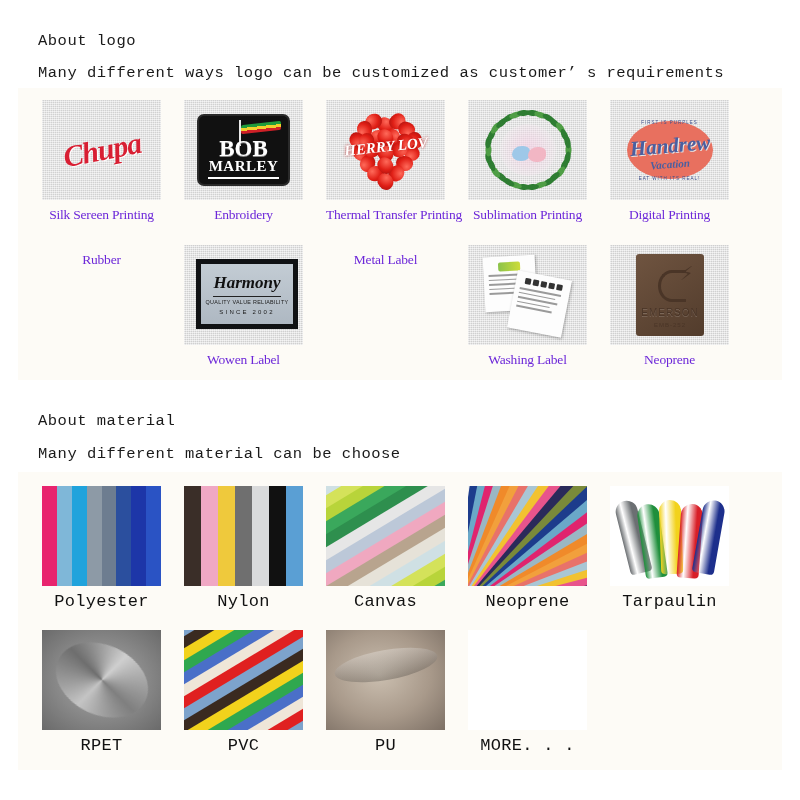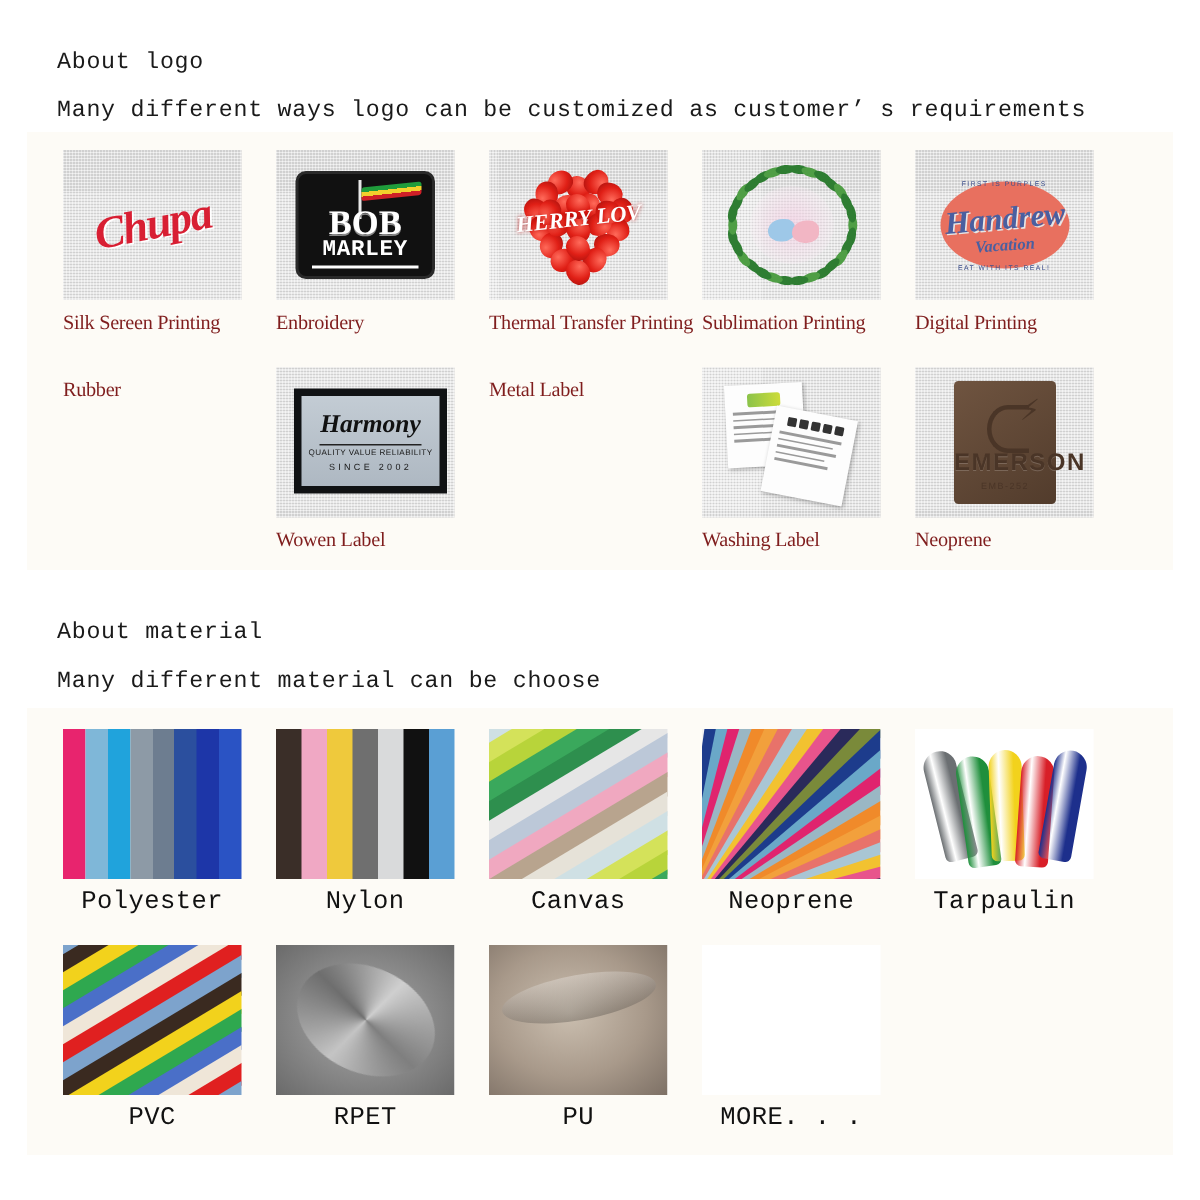--- a/index.html
+++ b/index.html
@@ -49,23 +49,24 @@
     gap: 23px;
   }
   .cell { width: 119px; }
   .thumb {
     width: 119px; height: 100px;
     overflow: hidden;
     position: relative;
     background: #e9e9e9;
   }
   .cap {
+    text-align: center;
     font-family: "Liberation Serif", "DejaVu Serif", serif;
     font-size: 13.5px;
-    color: #7f1d1d;
+    color: #6d28d9;
     margin-top: 7px;
     white-space: nowrap;
     letter-spacing: -0.2px;
   }
   .cap-mat {
     text-align: center;
     font-family: "Liberation Mono", "DejaVu Sans Mono", monospace;
     font-size: 17px;
     color: #111;
     margin-top: 6px;
@@ -118,21 +119,21 @@
     position: absolute; left: 0; right: 0; top: 21px;
     text-align: center; color: #fff;
     font-family: "Liberation Serif", "DejaVu Serif", serif;
     font-weight: bold; font-size: 23px; letter-spacing: 0px;
     line-height: 1;
     text-shadow: 0 1px 0 #888;
   }
   .bm-marley {
     position: absolute; left: 0; right: 0; top: 43px;
     text-align: center; color: #fff;
-    font-family: Liberation Mono, monospace;
+    font-family: Liberation Serif, serif;
     font-weight: bold; font-size: 15px; letter-spacing: 0.5px;
     line-height: 1;
   }
   .bm-rule {
     position: absolute; left: 9px; right: 9px; top: 61px; height: 2px; background: #fff;
   }
 
   
   .heart-wrap { position:absolute; left:0; top:0; width:100%; height:100%; }
   .petal {
@@ -247,22 +248,22 @@
   .wl-sym i { width:6px; height:6px; background:#333; display:block; border-radius:1px; }
 
   
   .emb-patch {
     position: absolute; left: 26px; top: 9px; width: 68px; height: 82px;
     background: linear-gradient(145deg,#6f5440,#523c2c);
     border-radius: 3px;
   }
   .emb-name {
     position: absolute; left: 0; right: 0; bottom: 18px; text-align: center;
-    font-family: "Liberation Sans", sans-serif; font-weight: bold;
-    font-size: 16px; color: #4a3527; text-shadow: 0 1px 0 rgba(255,255,255,.18);
+    font-family: "Liberation Sans", sans-serif; font-weight: normal;
+    font-size: 10px; color: #4a3527; text-shadow: 0 1px 0 rgba(255,255,255,.18);
     letter-spacing: 1px;
   }
   .emb-sub {
     position: absolute; left: 0; right: 0; bottom: 8px; text-align: center;
     font-family: "Liberation Sans", sans-serif; font-size: 6px; color: #4a3527;
     letter-spacing: 1px;
   }
   .emb-mark {
     position: absolute; left: 22px; top: 16px; width: 28px; height: 32px;
     border: 3px solid #4a3527; border-right: none;
@@ -629,20 +630,28 @@
           </div>
         <div class="cap-mat">Tarpaulin</div>
       </div>
     </div>
 
     <div class="row m2">
 
 
       <div class="cell">
         <div class="mat-thumb">
+          <div class="rpet"></div>
+            <div class="rpet-swirl"></div>
+        </div>
+        <div class="cap-mat">RPET</div>
+      </div>
+
+      <div class="cell">
+        <div class="mat-thumb">
             <div class="diag" id="dg-pvc">
               <span style="top: -40px; height: 13px; background: rgb(239, 230, 216); transform: rotate(-31deg);"></span>
               <span style="top: -28px; height: 13px; background: rgb(224, 32, 32); transform: rotate(-31deg);"></span>
               <span style="top: -16px; height: 13px; background: rgb(125, 163, 204); transform: rotate(-31deg);"></span>
               <span style="top: -4px; height: 13px; background: rgb(58, 42, 32); transform: rotate(-31deg);"></span>
               <span style="top: 8px; height: 13px; background: rgb(242, 210, 28); transform: rotate(-31deg);"></span>
               <span style="top: 20px; height: 13px; background: rgb(47, 168, 79); transform: rotate(-31deg);"></span>
               <span style="top: 32px; height: 13px; background: rgb(74, 111, 200); transform: rotate(-31deg);"></span>
               <span style="top: 44px; height: 13px; background: rgb(239, 230, 216); transform: rotate(-31deg);"></span>
               <span style="top: 56px; height: 13px; background: rgb(224, 32, 32); transform: rotate(-31deg);"></span>
@@ -657,28 +666,20 @@
               <span style="top: 164px; height: 13px; background: rgb(58, 42, 32); transform: rotate(-31deg);"></span>
               <span style="top: 176px; height: 13px; background: rgb(242, 210, 28); transform: rotate(-31deg);"></span>
               <span style="top: 188px; height: 13px; background: rgb(47, 168, 79); transform: rotate(-31deg);"></span>
             </div>
           </div>
         <div class="cap-mat">PVC</div>
       </div>
 
       <div class="cell">
         <div class="mat-thumb">
-          <div class="rpet"></div>
-            <div class="rpet-swirl"></div>
-        </div>
-        <div class="cap-mat">RPET</div>
-      </div>
-
-      <div class="cell">
-        <div class="mat-thumb">
           <div class="pu"></div>
             <div class="pu-fold"></div>
         </div>
         <div class="cap-mat">PU</div>
       </div>
 
       <div class="cell">
         <div class="mat-thumb">
             <div class="fur"></div>
           </div>

